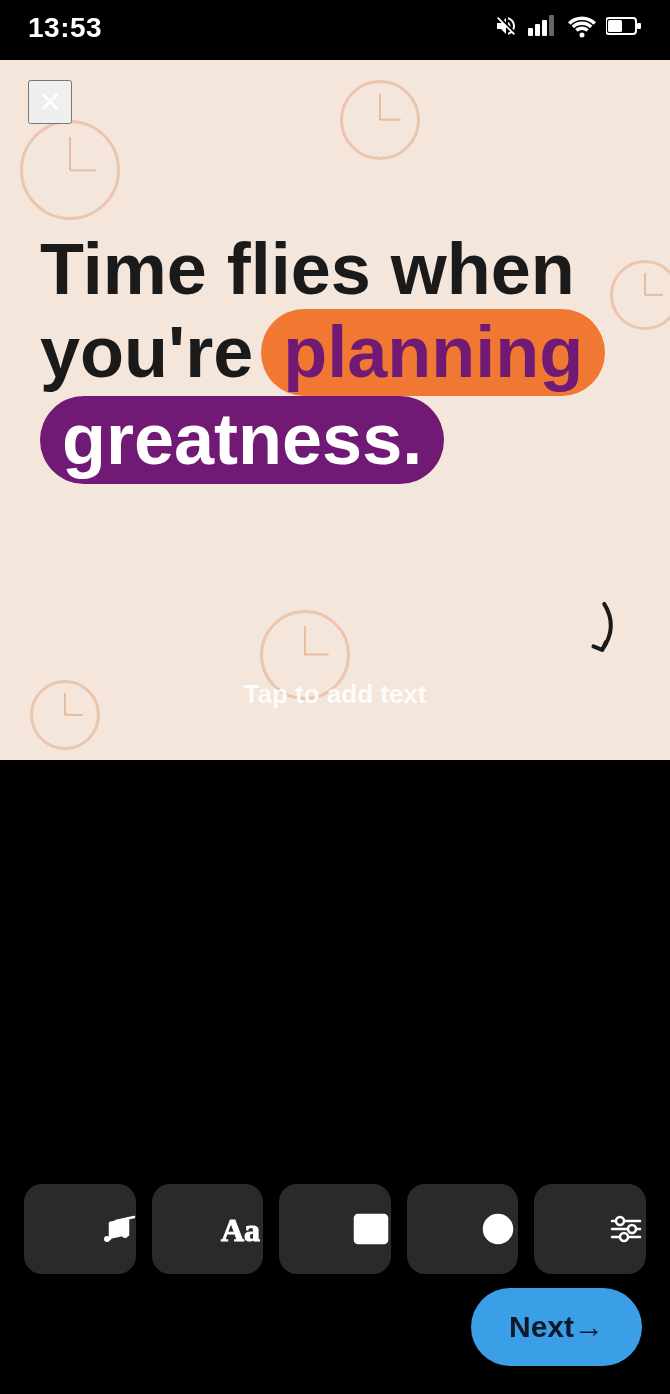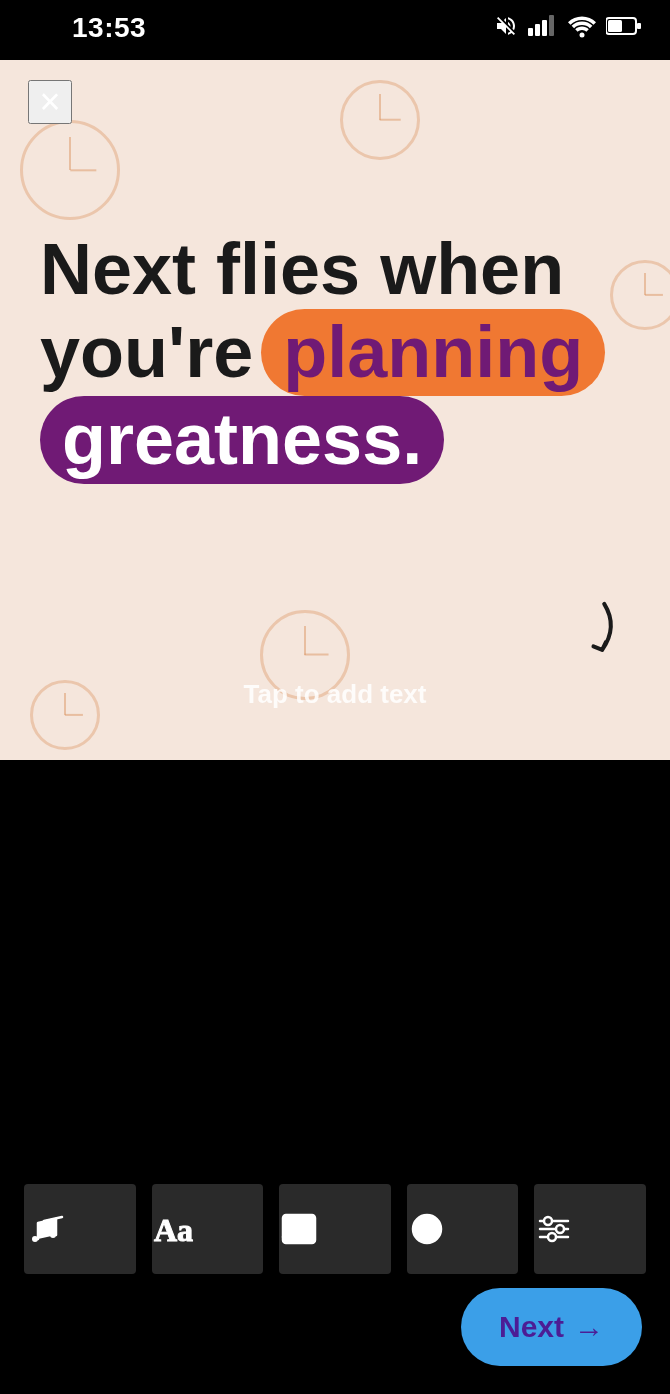--- a/index.html
+++ b/index.html
@@ -18,21 +18,20 @@
     .status-bar {
       position: absolute;
       top: 0; left: 0; right: 0;
       height: 56px;
       background: #000;
       display: flex;
       align-items: center;
       justify-content: space-between;
       padding: 16px 28px;
       z-index: 10;
-      margin-left: 44px;
     }
 
     .status-time {
       color: #fff;
       font-size: 28px;
       font-weight: 600;
       letter-spacing: 0.5px;
     }
 
     .status-icons {
@@ -210,51 +209,50 @@
       display: flex;
       justify-content: space-around;
       align-items: center;
       padding: 0 24px;
       gap: 16px;
     }
 
     .tool-btn {
       background: #2a2a2a;
       border: none;
-      border-radius: 4px;
+      border-radius: 18px;
       width: 110px;
       height: 90px;
       display: flex;
       align-items: center;
-      justify-content: flex-start;
+      justify-content: flex-end;
       cursor: pointer;
       flex: 1;
     }
 
     .tool-btn svg {
       fill: #fff;
       stroke: #fff;
     }
 
     
     .next-btn {
       position: absolute;
       bottom: 28px;
       right: 28px;
       background: #3b9fe8;
-      color: #4c1d95;
+      color: #0f172a;
       border: none;
       border-radius: 50px;
       padding: 22px 38px;
       font-size: 30px;
       font-weight: 600;
       cursor: pointer;
       display: flex;
       align-items: center;
-      gap: 10px;
     }
   </style>
 </head>
 <body>
 
 <div class="status-bar">
   <span class="status-time">13:53</span>
   <div class="status-icons">
 
     <span>
@@ -296,21 +294,21 @@
 <div class="canvas-area">
 
   <div class="clock-decoration clock-1"></div>
   <div class="clock-decoration clock-2"></div>
   <div class="clock-decoration clock-3"></div>
   <div class="clock-decoration clock-4"></div>
   <div class="clock-decoration clock-5"></div>
 
   <div class="main-text">
     <div class="headline">
-      <span>Next flies when</span><br>
+      <span>Time flies when</span><br>
       <span>you're</span><span class="highlight-word">planning</span><br>
       <span class="highlight-block">greatness.</span>
     </div>
   </div>
 
   <div class="curl-arrow">
     <svg width="70" height="70" viewBox="0 0 70 70" fill="none">
       <path d="M20 10 Q10 35 30 55 L25 48 M30 55 L38 50" stroke="#1a1a1a" stroke-width="4" stroke-linecap="round" stroke-linejoin="round" fill="none"></path>
     </svg>
   </div>

